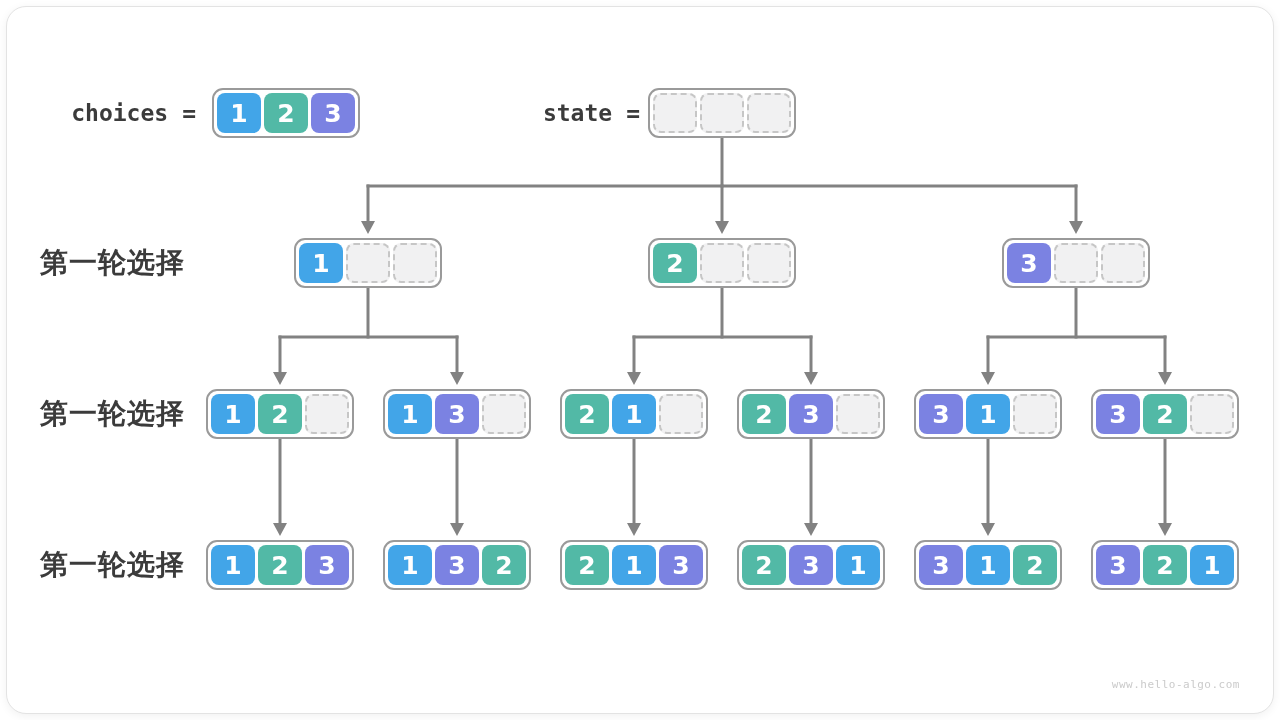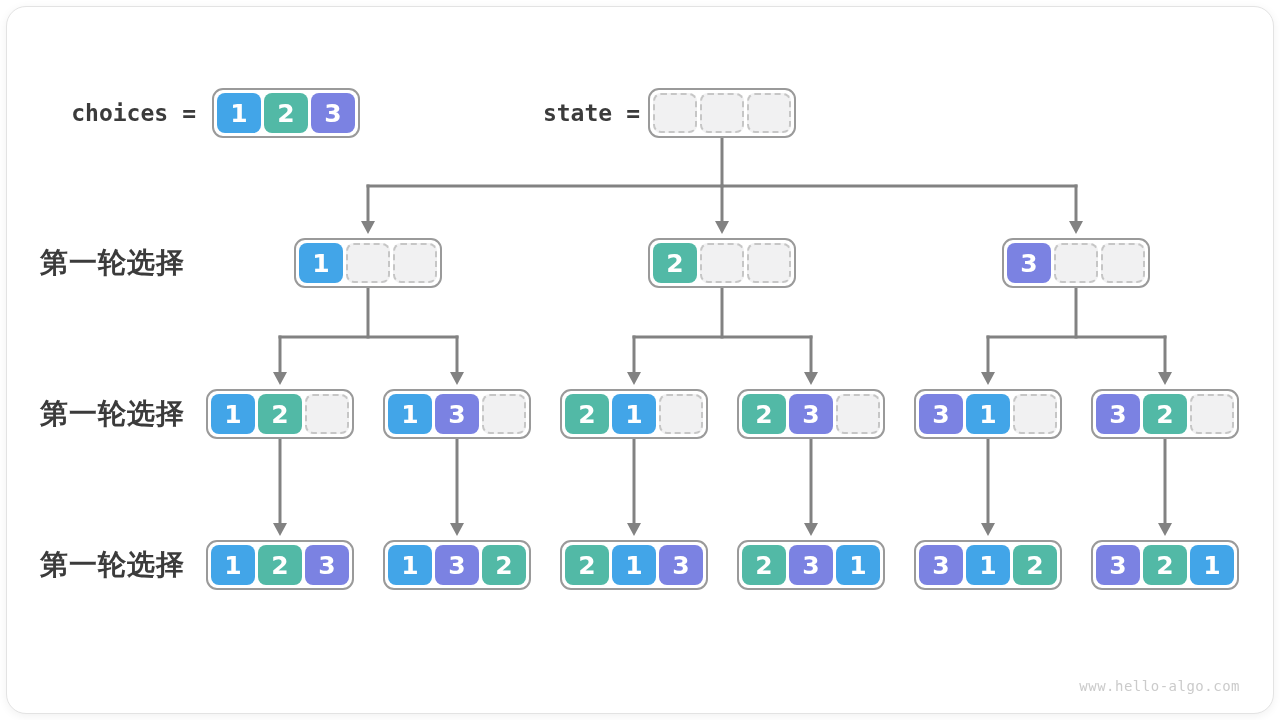--- a/index.html
+++ b/index.html
@@ -38,21 +38,21 @@
     font-weight:700;font-size:23px;color:var(--label-text);
   }
   .toplabel .eq{margin-left:14px;}
   .rowlabel{
     position:absolute;left:40px;height:50px;display:flex;align-items:center;
     font-size:28px;font-weight:600;color:var(--label-text);letter-spacing:1px;
   }
   .watermark{
     position:absolute;right:40px;top:678px;
     font-family:"DejaVu Sans Mono","Liberation Mono",monospace;
-    font-size:14px;color:var(--watermark-text);letter-spacing:0.5px;
+    font-size:11px;color:var(--watermark-text);letter-spacing:0.5px;
   }
 </style>
 </head>
 <body>
 
 <div class="canvas">
   <div class="card"></div>
 
   <svg class="edges" viewBox="0 0 1280 720">
     <defs>

